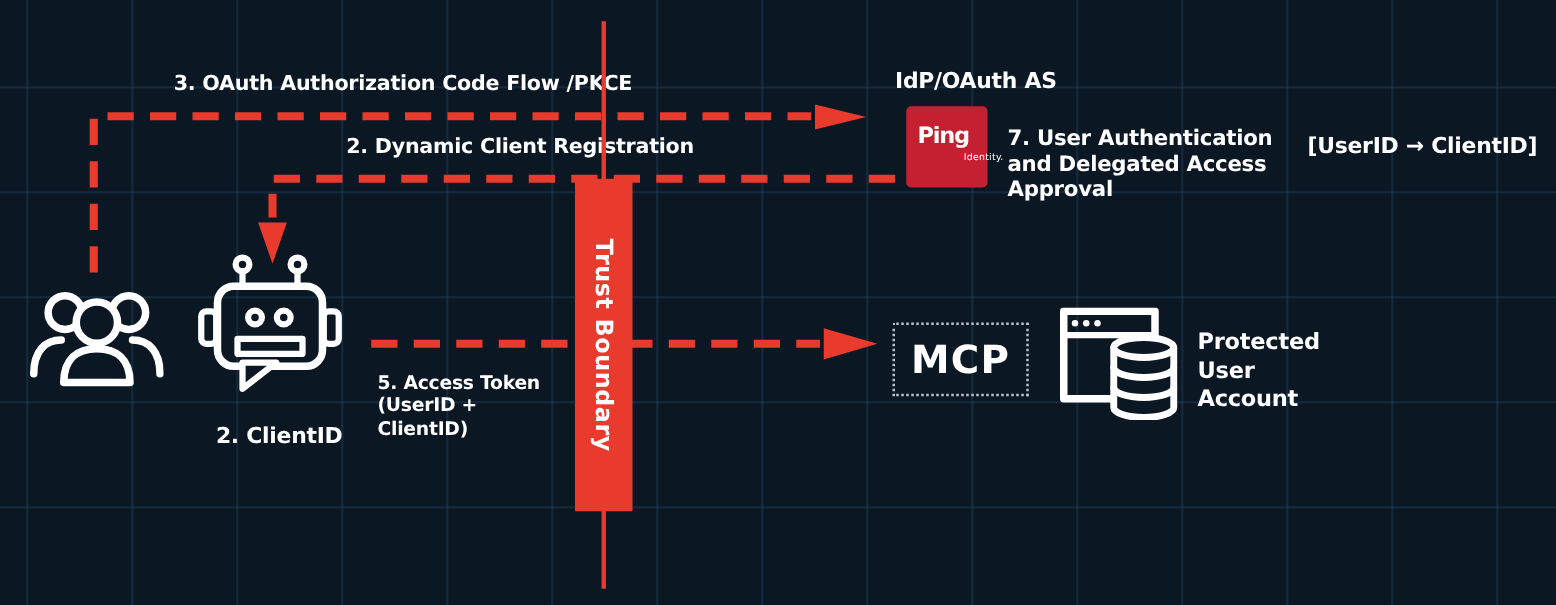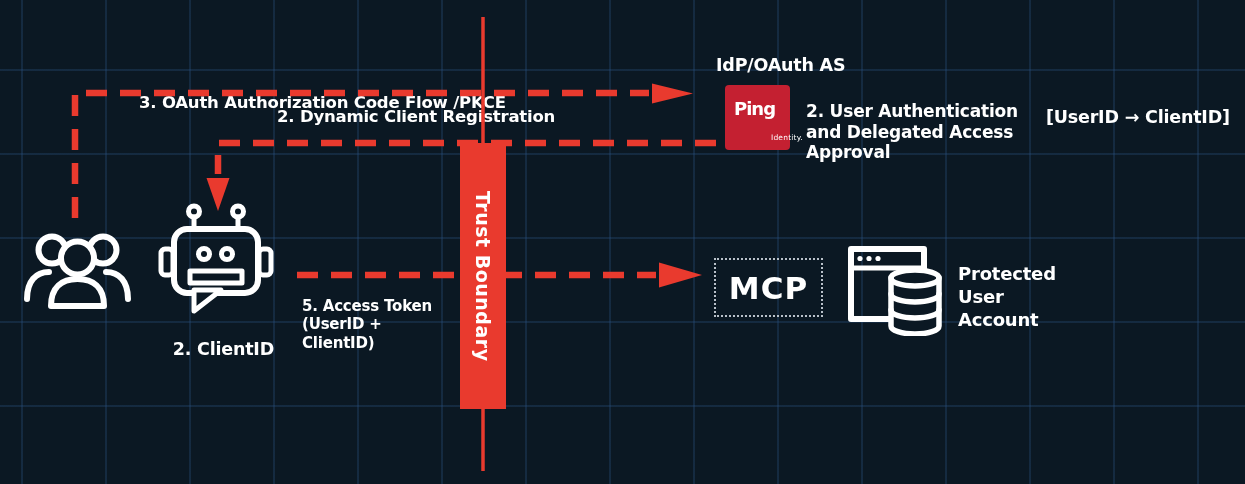--- a/index.html
+++ b/index.html
@@ -39,21 +39,21 @@
   }
   #ping-logo{
     left:725px;top:85px;width:65px;height:65px;
     background:#c42031;border-radius:4px;
     z-index:2;box-sizing:border-box;padding:12px 0 0 9px;
   }
   #ping-logo .ping-word{
     font-weight:700;font-size:18px;line-height:24px;letter-spacing:-1px;
   }
   #ping-logo .ping-sub{
-    font-weight:400;font-size:7.5px;letter-spacing:0.2px;margin-top:12px;padding-left:37px;
+    font-weight:400;font-size:7.5px;letter-spacing:0.2px;margin-top:0px;padding-left:37px;
   }
   #mcp-box{
     left:714px;top:258px;width:109px;height:59px;
     border:2px dotted #b9c1c9;
     display:flex;align-items:center;justify-content:center;
     box-sizing:border-box;z-index:2;text-align:right;
   }
   #mcp-box .mcp-text{font-weight:700;font-size:31px;letter-spacing:1px;}
   svg .ico-stroke{fill:none;stroke:#ffffff;stroke-linecap:round;stroke-linejoin:round;}
   svg .ico-fillbg{fill:#0b1823;stroke:#ffffff;stroke-linejoin:round;}
@@ -80,24 +80,24 @@
     <g>
       <path d="M297 275 L656 275" fill="none" stroke="#e93a2e" stroke-width="6.5" stroke-dasharray="21 13"></path>
       <polygon points="659,262.5 659,287.5 702,275" fill="#e93a2e"></polygon>
     </g>
   </svg>
 
   <div id="trust-bar" class="abs">
     <div class="vtext">Trust Boundary</div>
   </div>
 
-  <div class="lbl nowrap" style="left:139px;top:57px;font-size:16.5px;margin-top:36px;">3. OAuth Authorization Code Flow /PKCE</div>
+  <div class="lbl nowrap" style="left:139px;top:57px;font-size:16.5px;">3. OAuth Authorization Code Flow /PKCE</div>
   <div class="lbl nowrap" style="left:277px;top:107px;font-size:16.5px;">2. Dynamic Client Registration</div>
   <div class="lbl" style="left:302px;top:297px;width:136px;font-size:15px;">5. Access Token (UserID + ClientID)</div>
-  <div class="lbl" style="left:806px;top:101px;width:248px;font-size:17px;">2. User Authentication and Delegated Access Approval</div>
+  <div class="lbl" style="left:806px;top:101px;width:248px;font-size:17px;">7. User Authentication and Delegated Access Approval</div>
   <div class="lbl nowrap" style="left:1046px;top:107px;font-size:17.5px;text-align:right;">[UserID → ClientID]</div>
 
   <div class="lbl nowrap" style="left:716px;top:55px;font-size:17.5px;">IdP/OAuth AS</div>
   <div id="ping-logo" class="abs">
     <div class="ping-word">Ping</div>
     <div class="ping-sub">Identity.</div>
   </div>
 
   <div id="mcp-box" class="abs">
     <span class="mcp-text">MCP</span>

